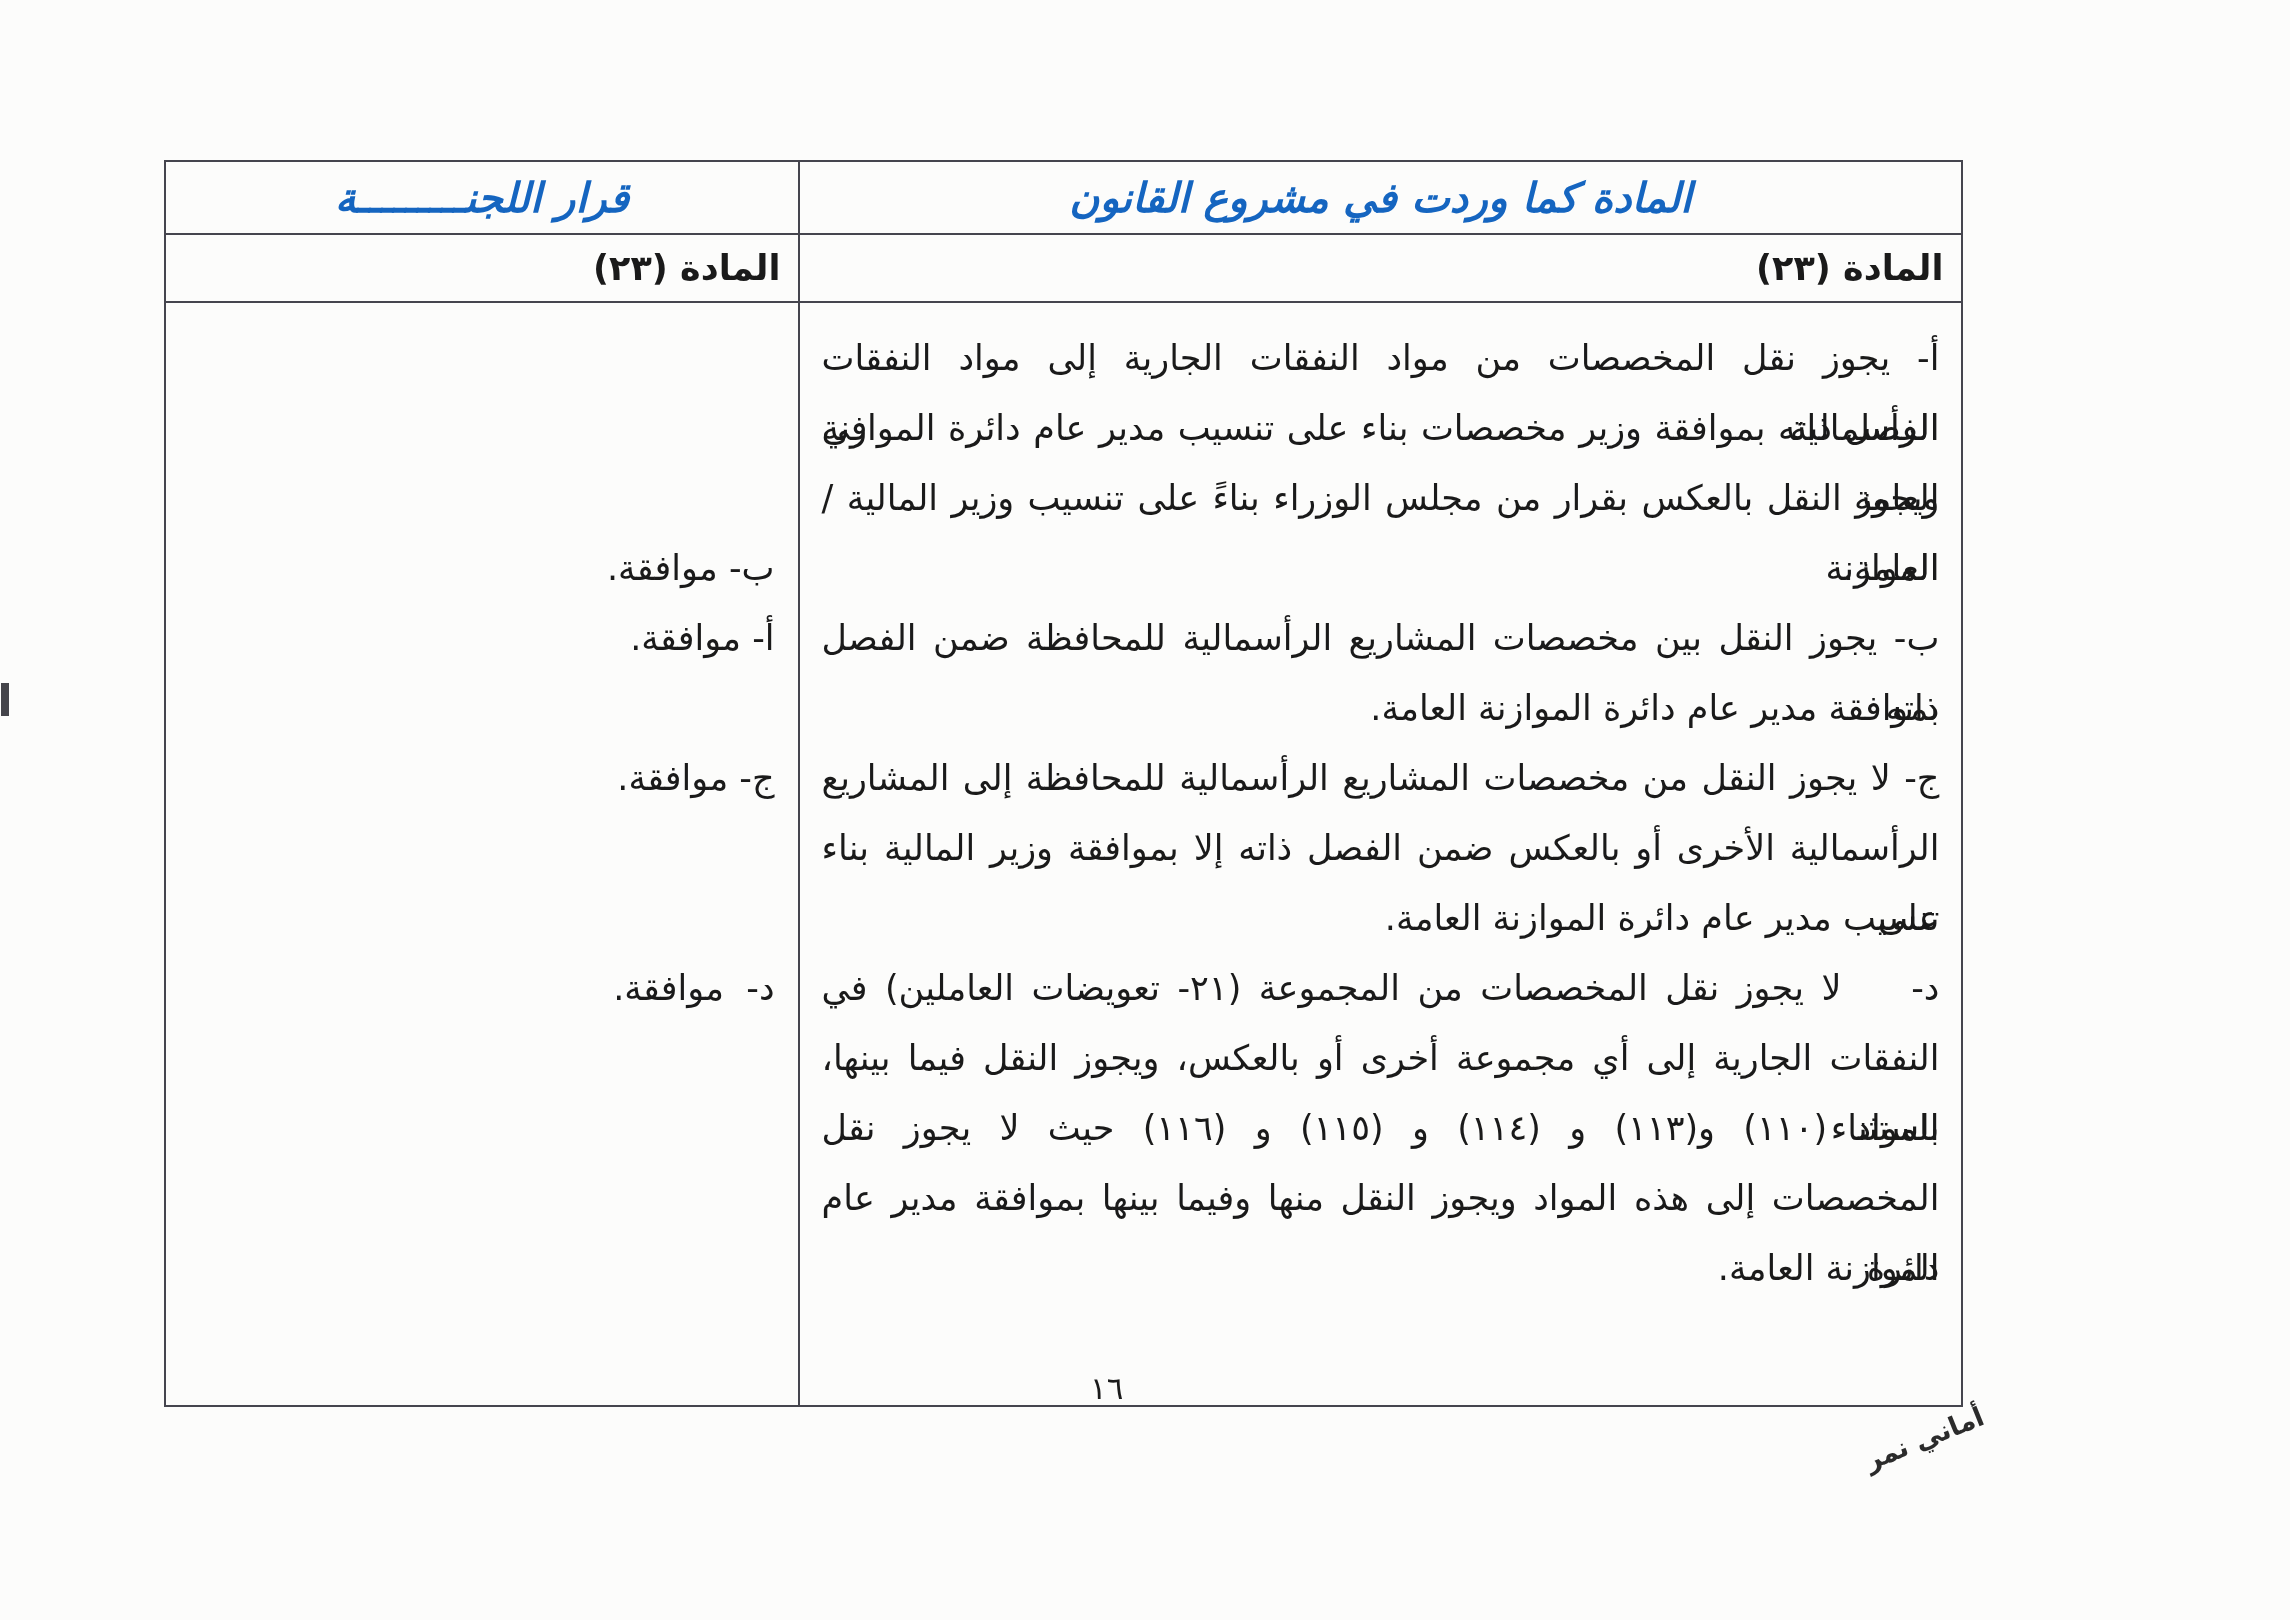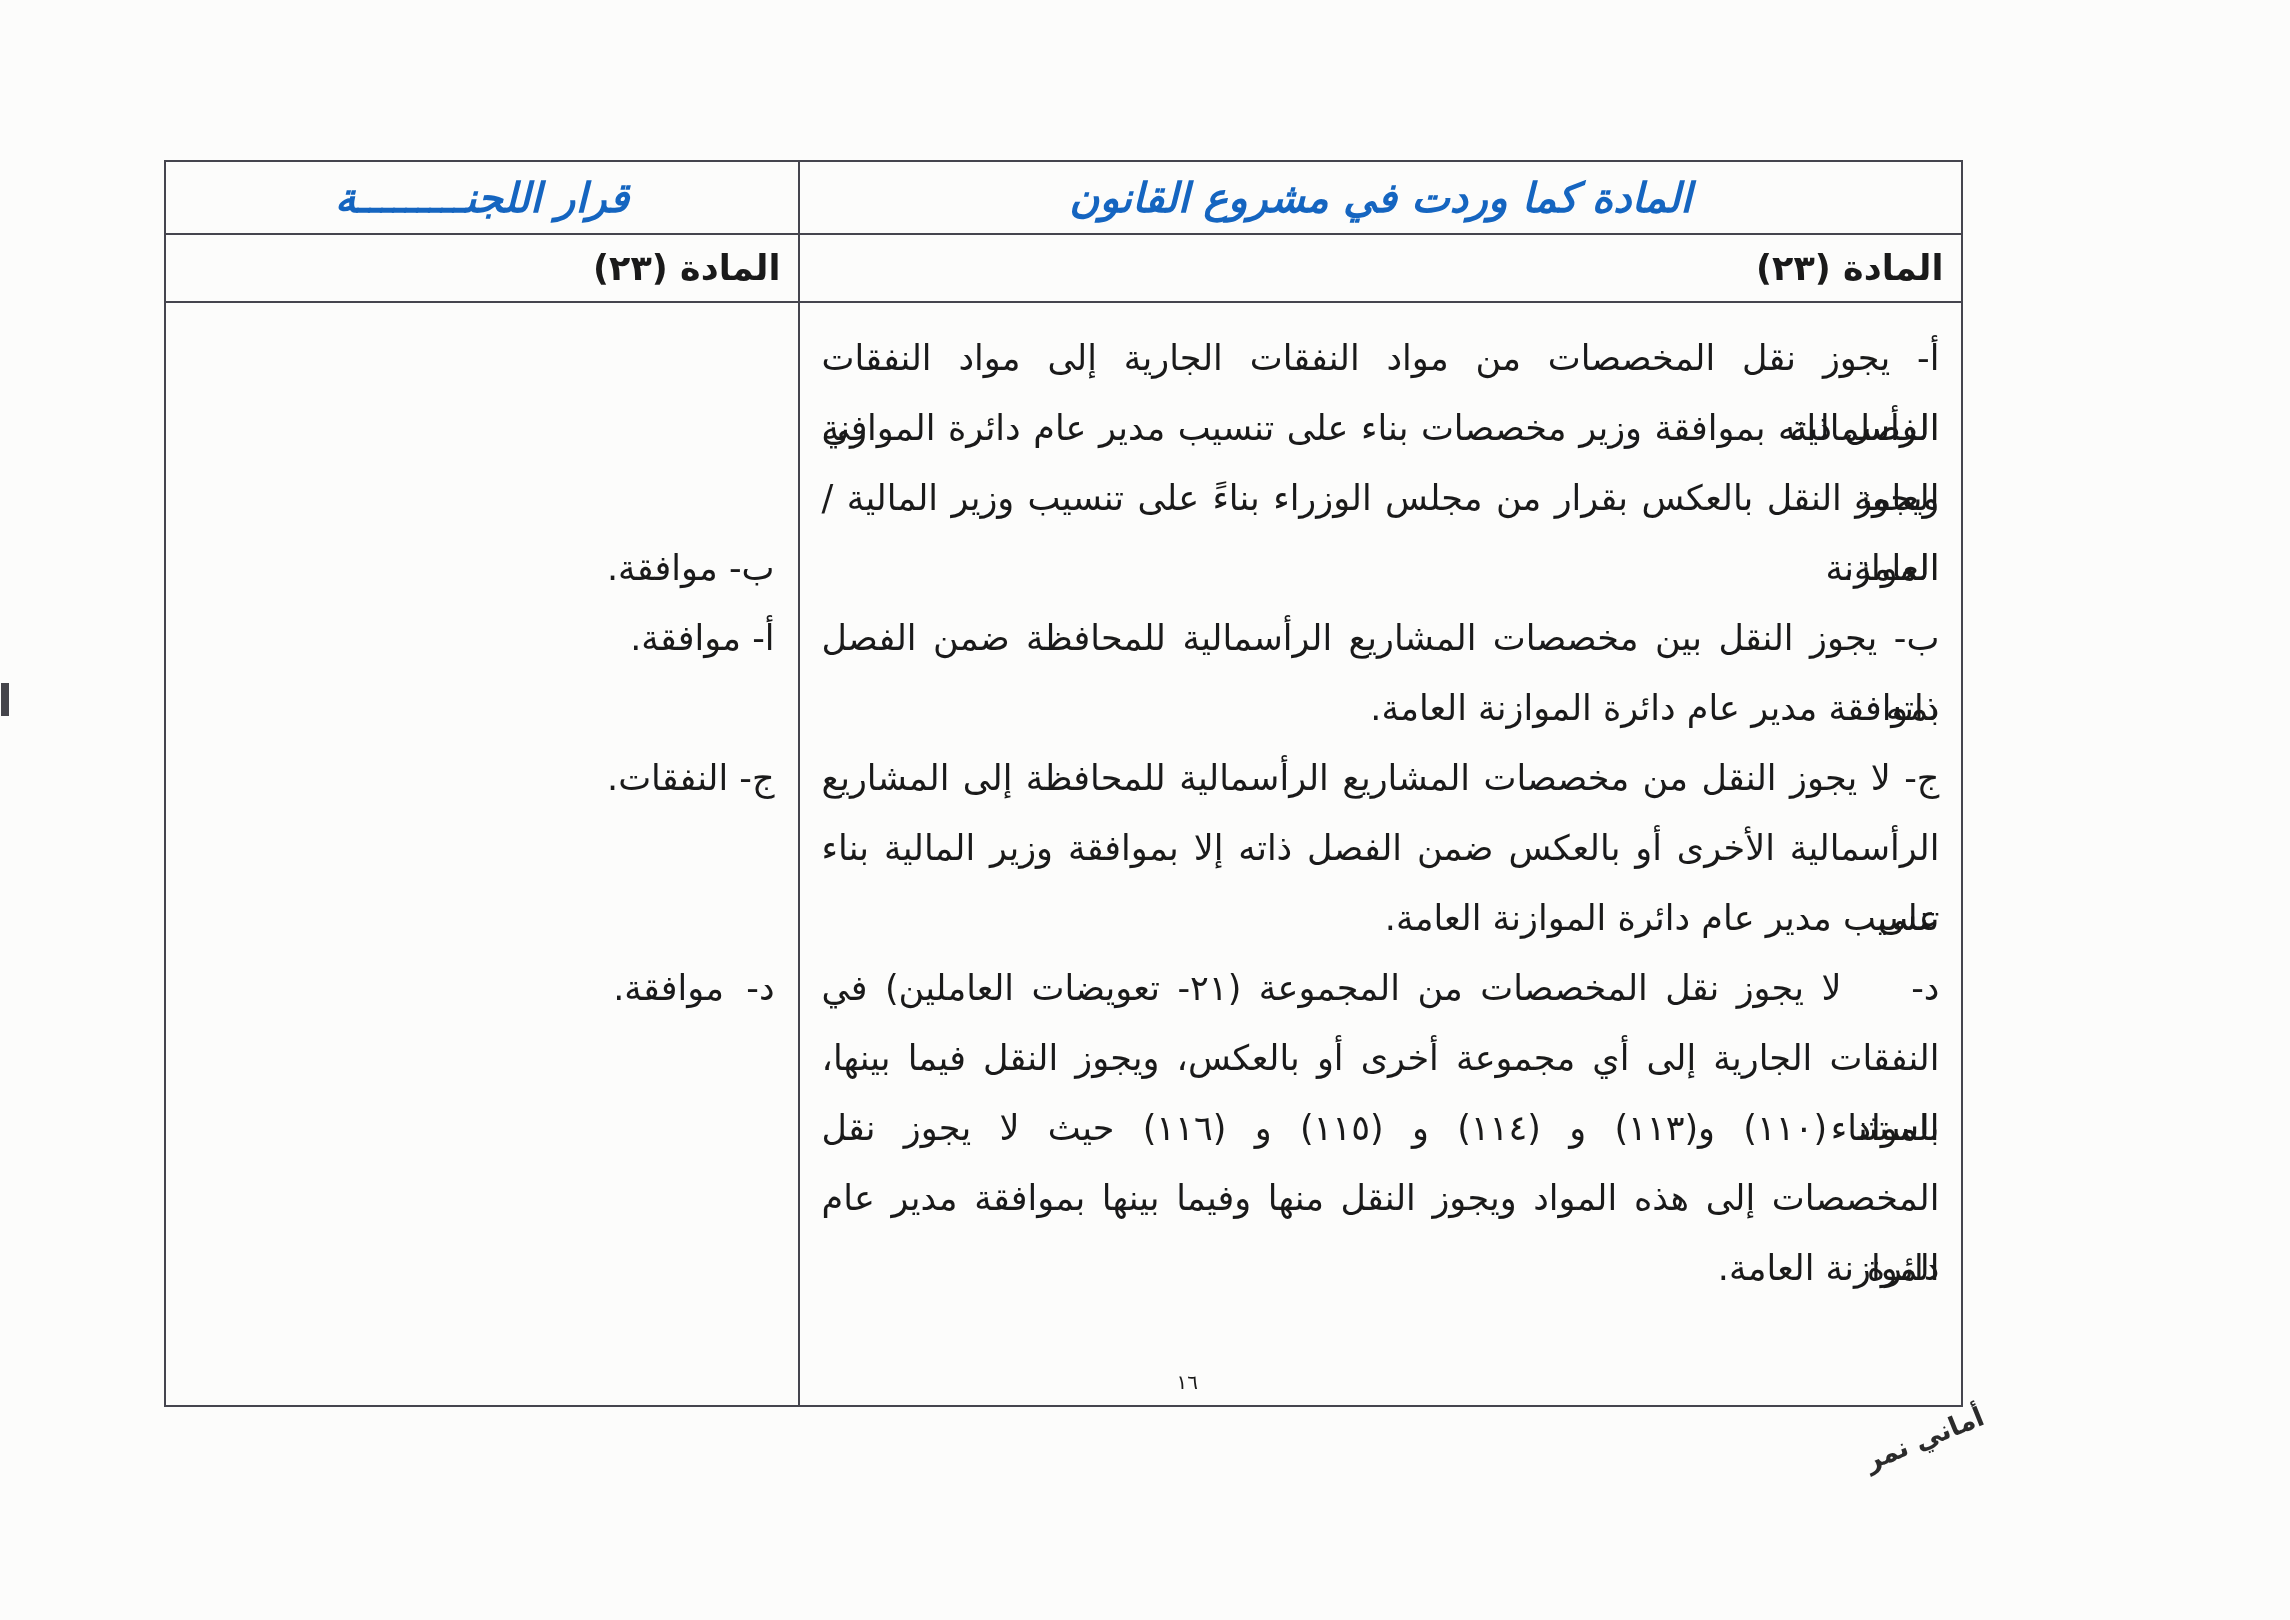--- a/index.html
+++ b/index.html
@@ -65,24 +65,24 @@
     height:var(--line-h);
     line-height:var(--line-h);
     font-size:35px;
     text-align:start;
   }
   .skip3{margin-top:calc(var(--line-h) * 3);}
   .skip1{margin-top:var(--line-h);}
   .skip2{margin-top:calc(var(--line-h) * 2);}
   .page-number{
     position:absolute;
-    left:1120px; top:1370px;
+    left:1090px; top:1370px;
     width:78px;
-    text-align:right;
-    font-size:20px;
+    text-align:left;
+    font-size:31px;
     color:var(--ink);
   }
   .signature{
     position:absolute;
     left:1860px; top:1423px;
     width:127px;
     font-size:26.5px;
     font-weight:bold;
     transform:rotate(-22deg);
     opacity:.92;
@@ -137,21 +137,21 @@
       <div class="tline just">د-&nbsp;&nbsp;&nbsp; لا يجوز نقل المخصصات من المجموعة (٢١- تعويضات العاملين) في</div>
       <div class="tline just">النفقات الجارية إلى أي مجموعة أخرى أو بالعكس، ويجوز النقل فيما بينها، باستثناء</div>
       <div class="tline just">المواد (١١٠) و(١١٣) و (١١٤) و (١١٥) و (١١٦) حيث لا يجوز نقل</div>
       <div class="tline just">المخصصات إلى هذه المواد ويجوز النقل منها وفيما بينها بموافقة مدير عام دائرة</div>
       <div class="tline lastline">الموازنة العامة.</div>
     </div>
 
     <div class="cell cell-committee body-committee">
       <div class="decision skip3">ب- موافقة.</div>
       <div class="decision">أ- موافقة.</div>
-      <div class="decision skip1">ج- النفقات.</div>
+      <div class="decision skip1">ج- موافقة.</div>
       <div class="decision skip2">د-&nbsp;&nbsp;موافقة.</div>
     </div>
 
   </div>
 </div>
 
 <div class="page-number">١٦</div>
 
 <div class="signature">أماني نمر</div>
 

